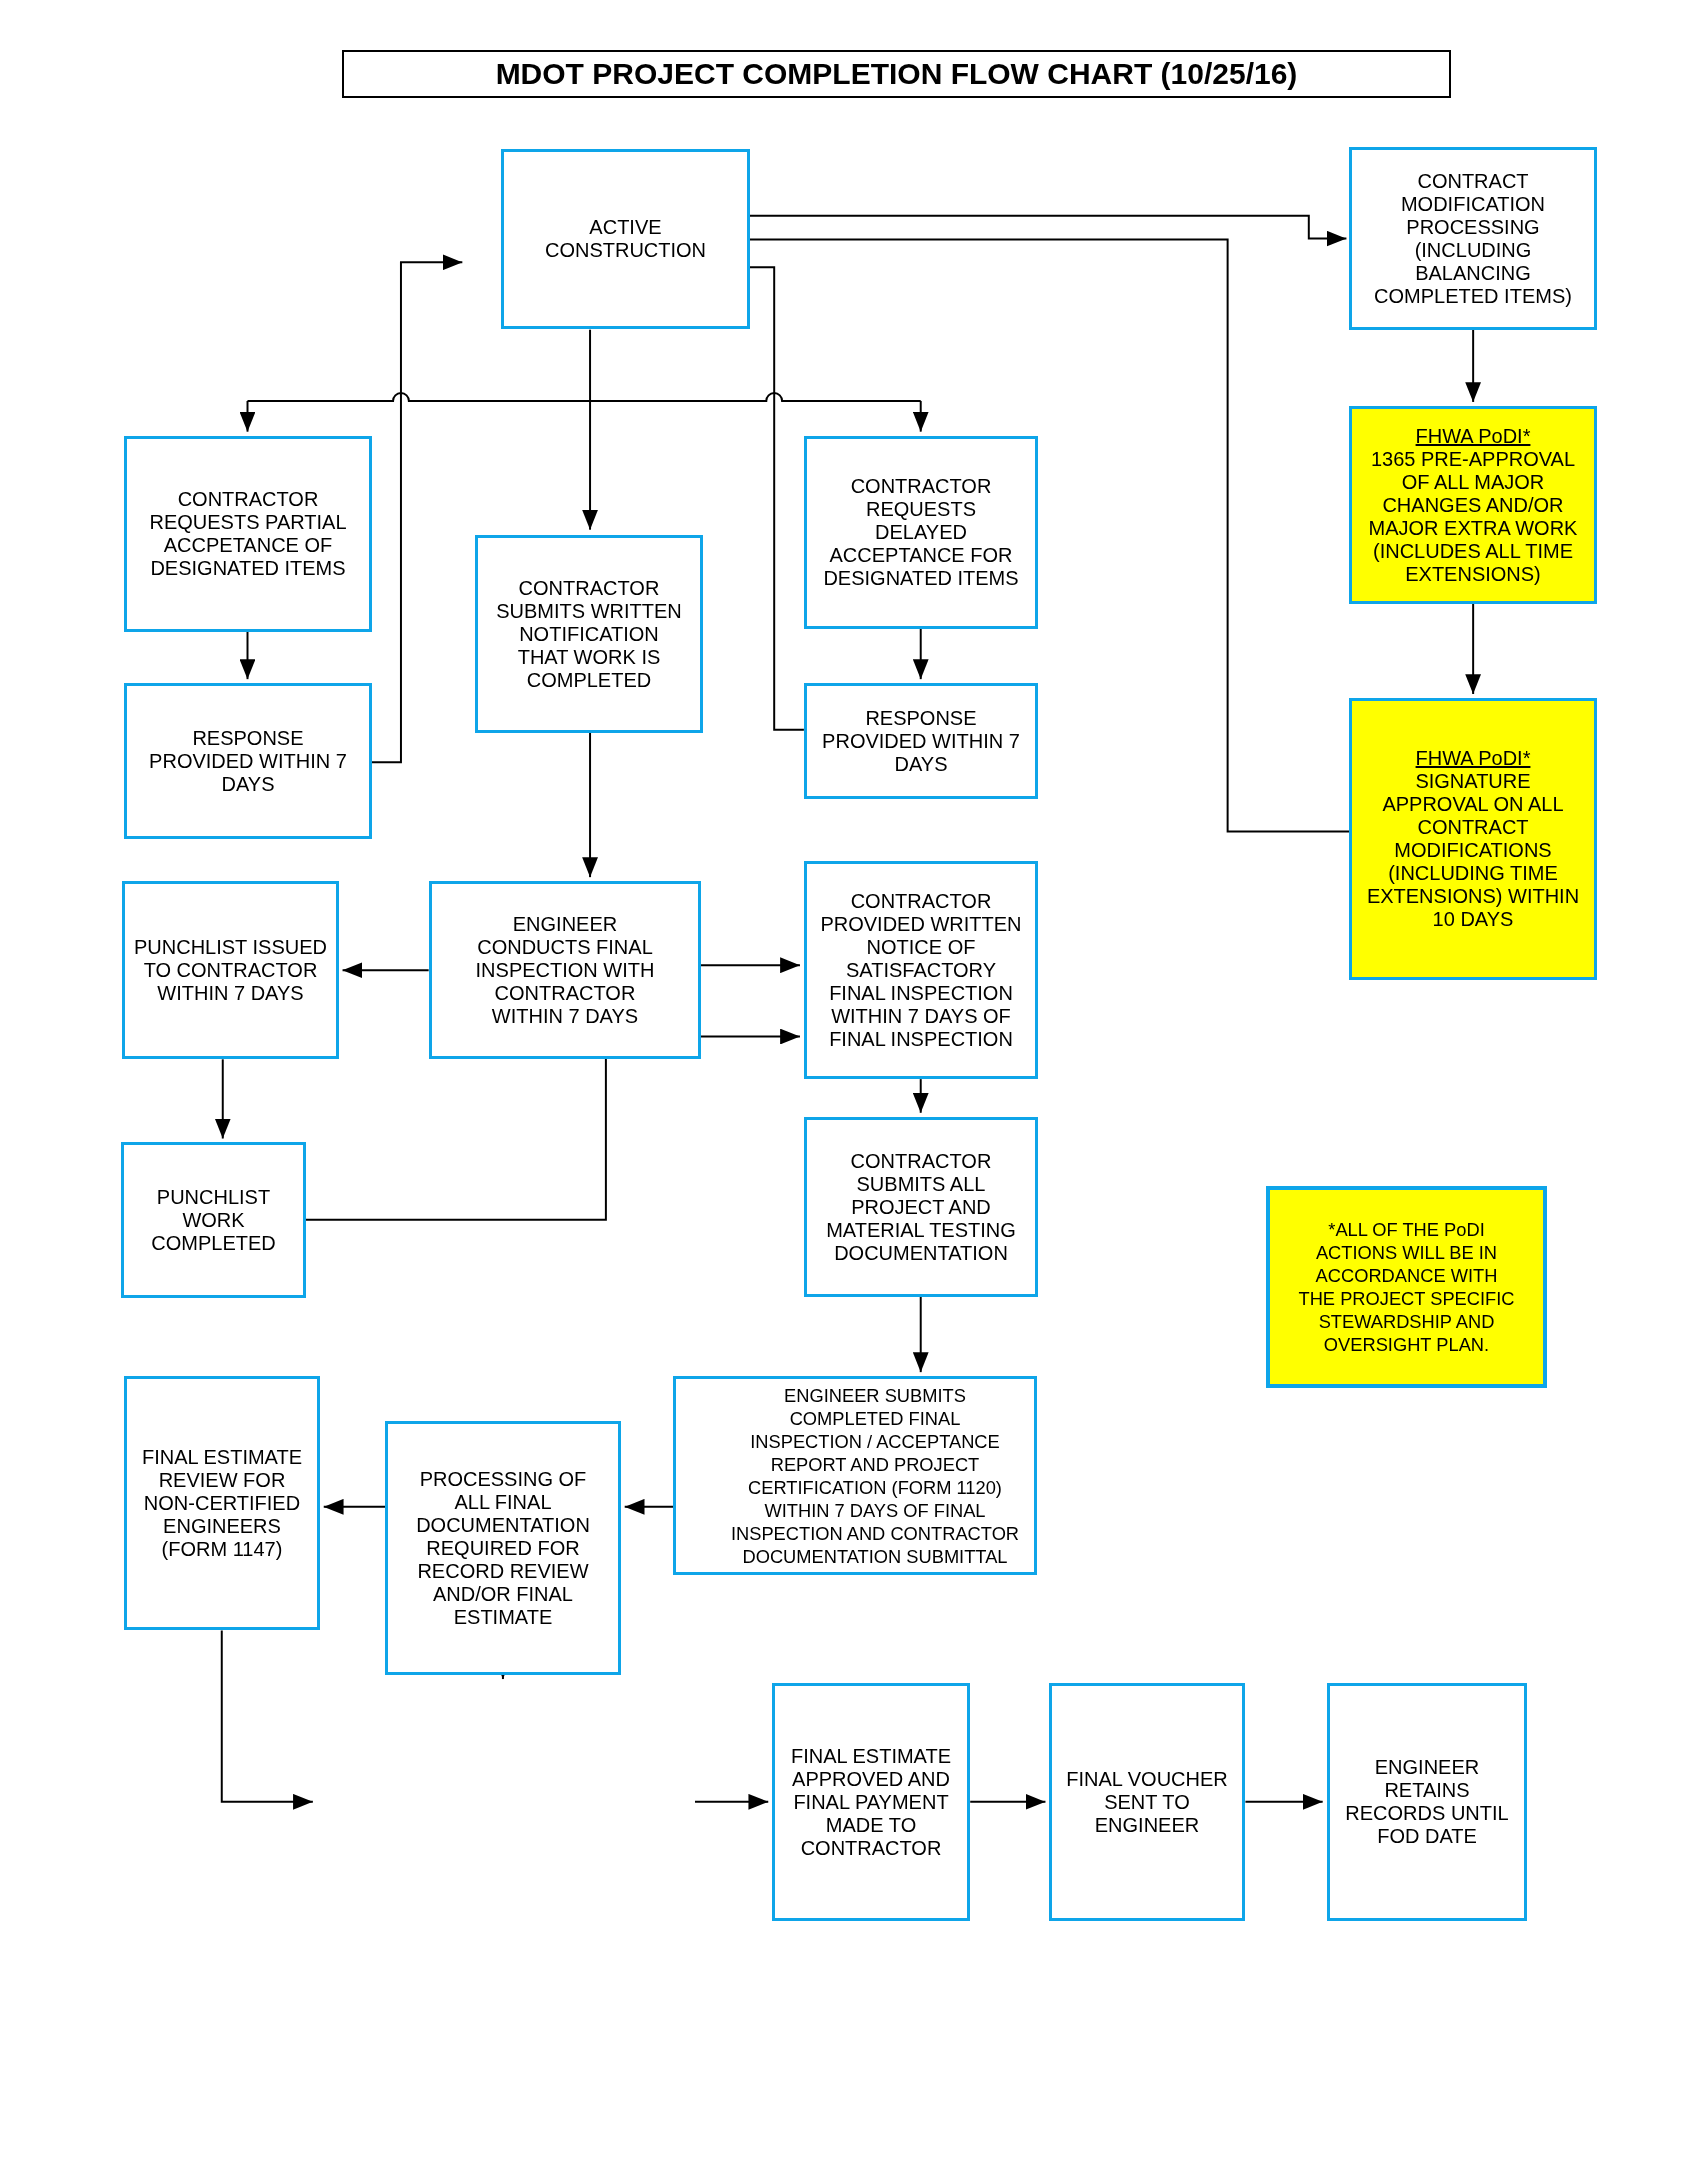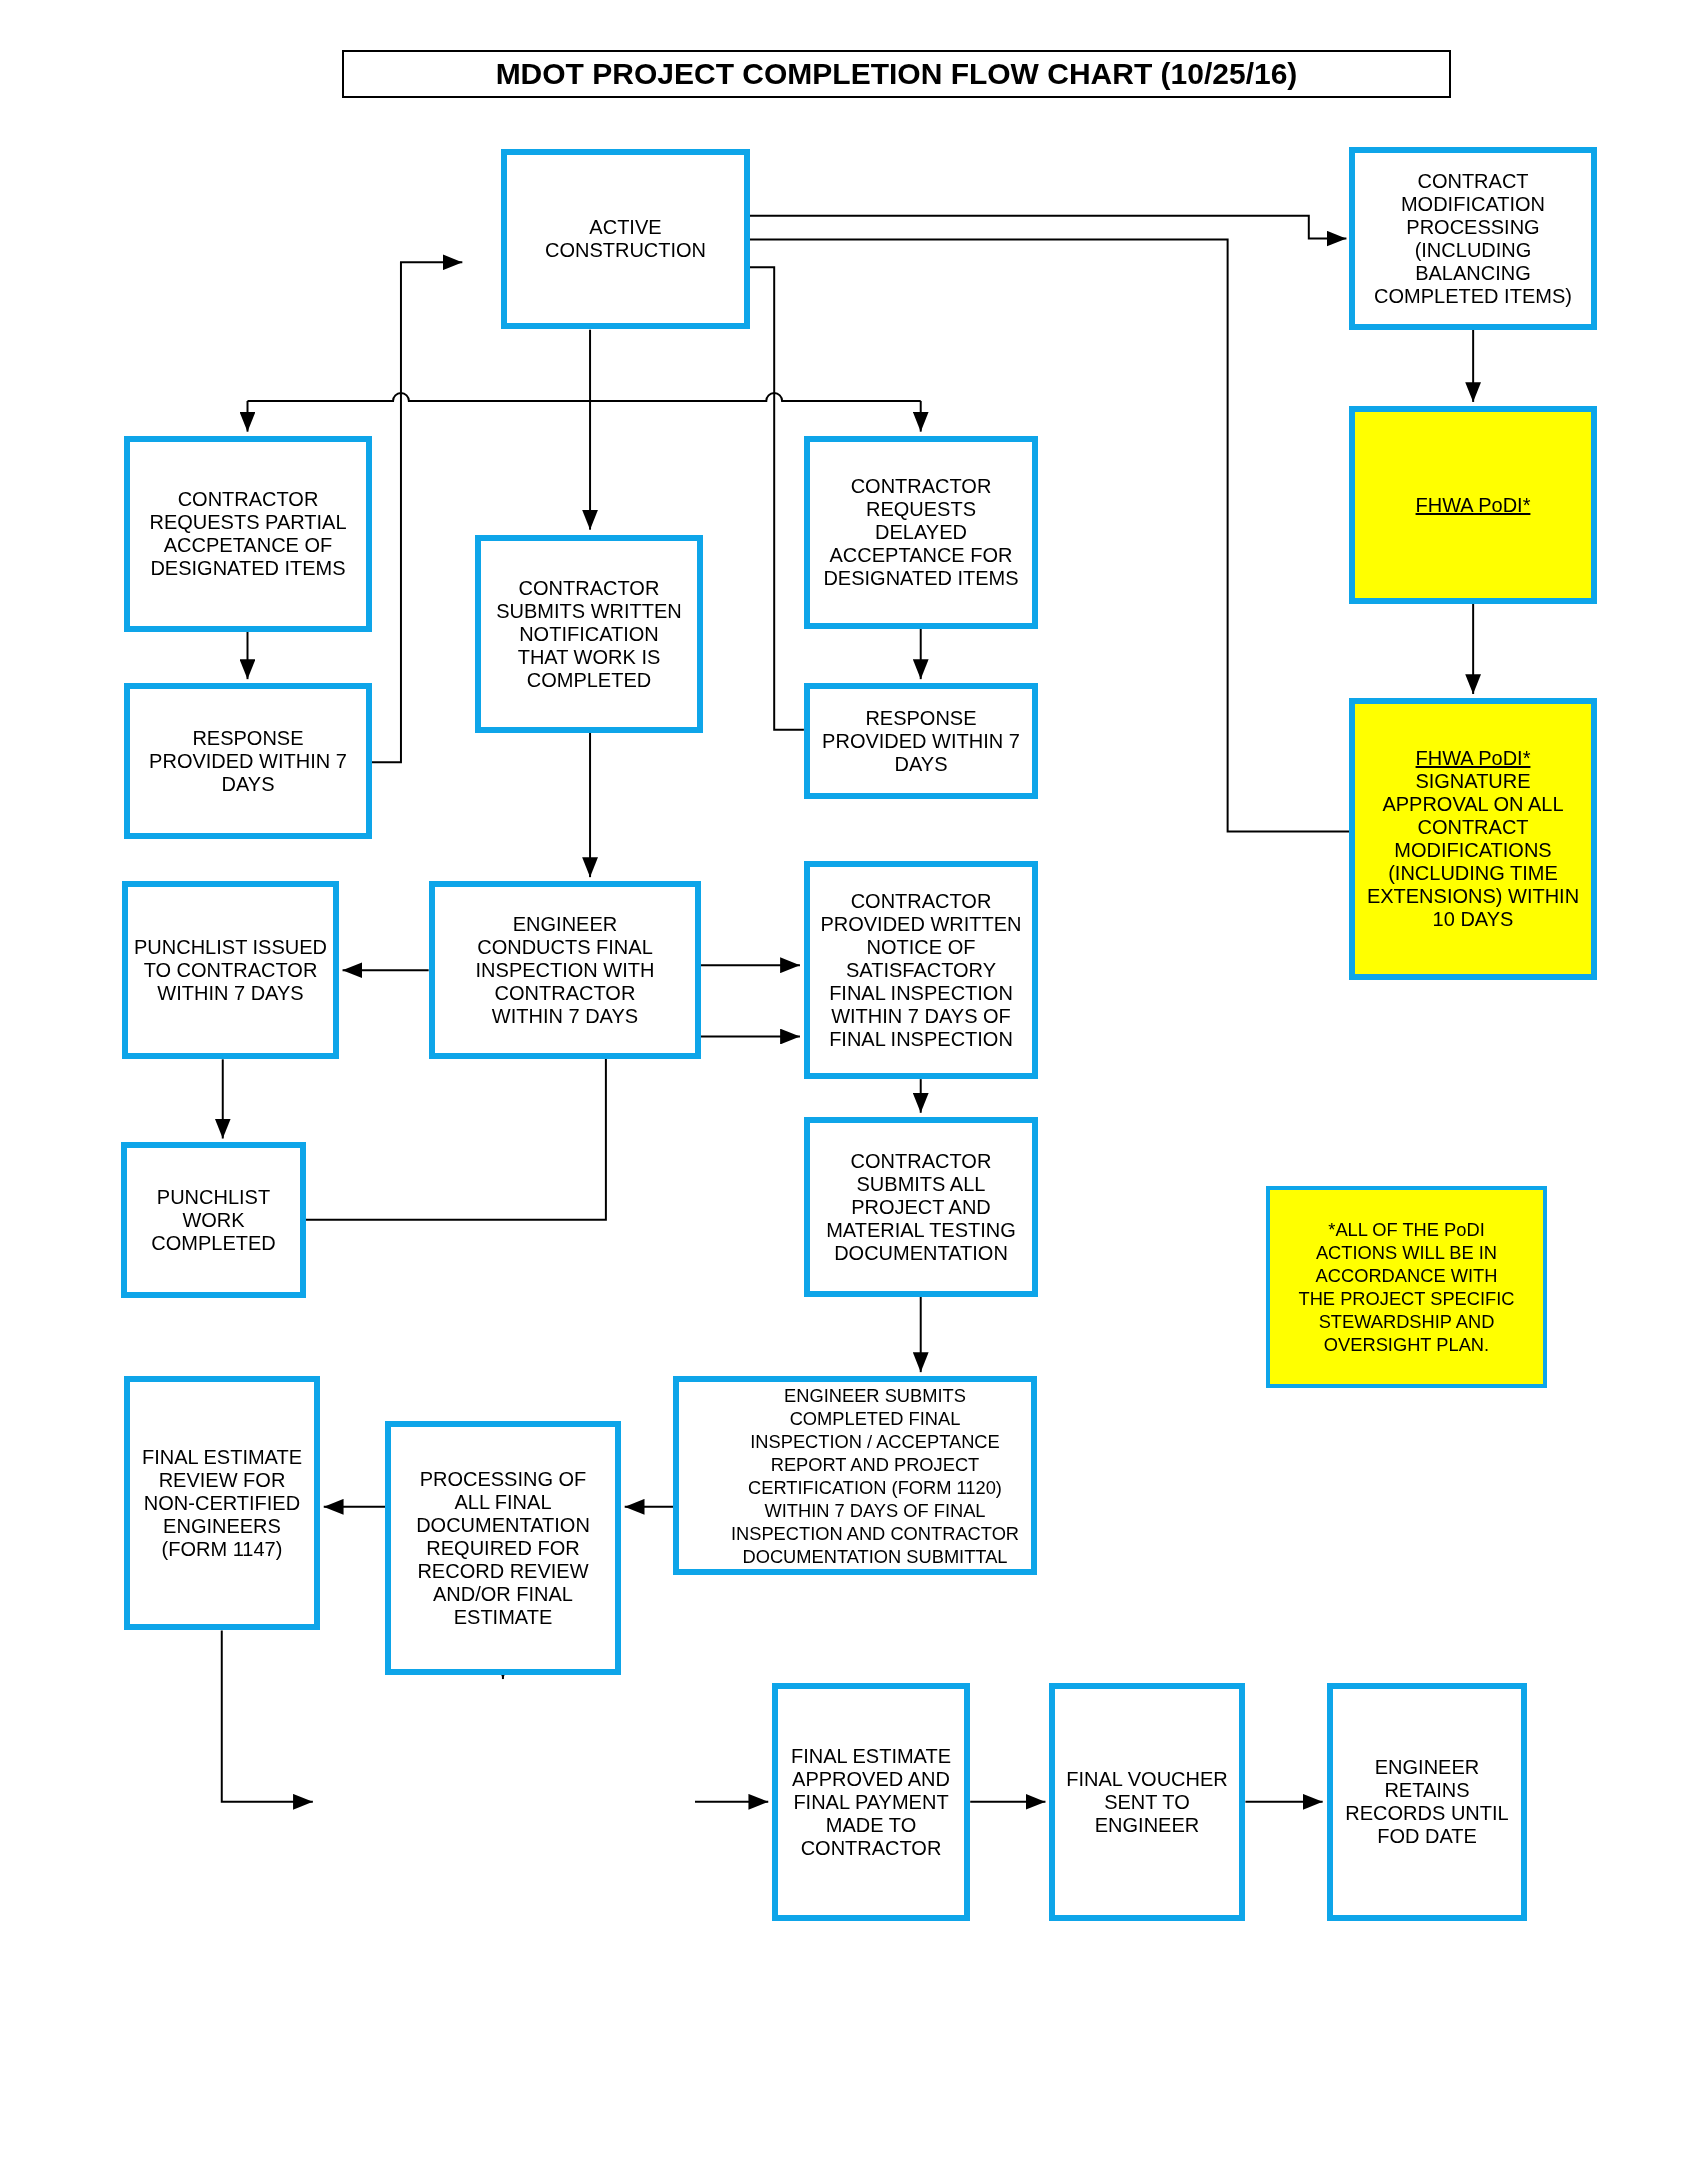--- a/index.html
+++ b/index.html
@@ -8,21 +8,21 @@
     width:1686px;height:2181px;
     background:#ffffff;
     font-family:"Liberation Sans", sans-serif;
     color:#000000;
   }
   #wires{position:absolute;left:0;top:0;width:1686px;height:2181px;}
   .node{
     position:absolute;
     box-sizing:border-box;
     background:#ffffff;
-    border:6px solid #0ea5e9;
+    border:3px solid #0ea5e9;
     display:flex;
     flex-direction:column;
     justify-content:center;
     align-items:center;
     text-align:center;
     font-size:20px;
     line-height:23px;
     padding:4px 6px;
   }
   .node span{white-space:pre-line;display:block;}
@@ -116,20 +116,26 @@
     <span>CONTRACT
 MODIFICATION
 PROCESSING
 (INCLUDING
 BALANCING
 COMPLETED ITEMS)</span>
   </div>
 
   <div class="node yellow" style="left:1349px;top:406px;width:248px;height:198px;">
     <span class="hdr">FHWA PoDI*</span>
+    <span>1365 PRE-APPROVAL
+OF ALL MAJOR
+CHANGES AND/OR
+MAJOR EXTRA WORK
+(INCLUDES ALL TIME
+EXTENSIONS)</span>
   </div>
 
   <div class="node yellow" style="left:1349px;top:698px;width:248px;height:282px;">
     <span class="hdr">FHWA PoDI*</span>
     <span>SIGNATURE
 APPROVAL ON ALL
 CONTRACT
 MODIFICATIONS
 (INCLUDING TIME
 EXTENSIONS) WITHIN

